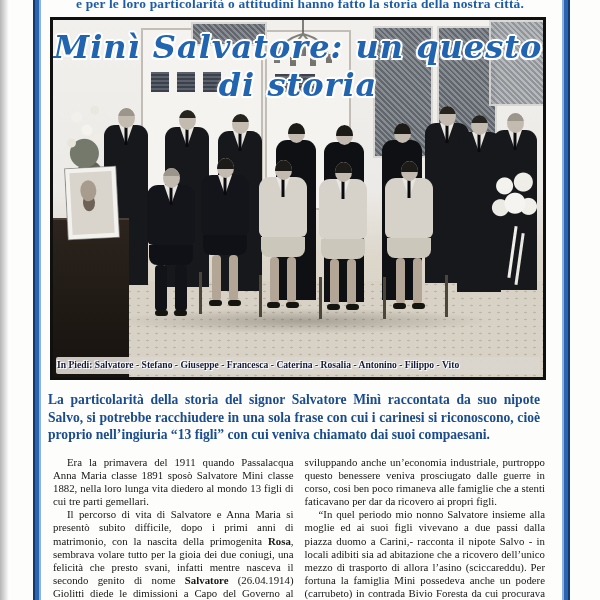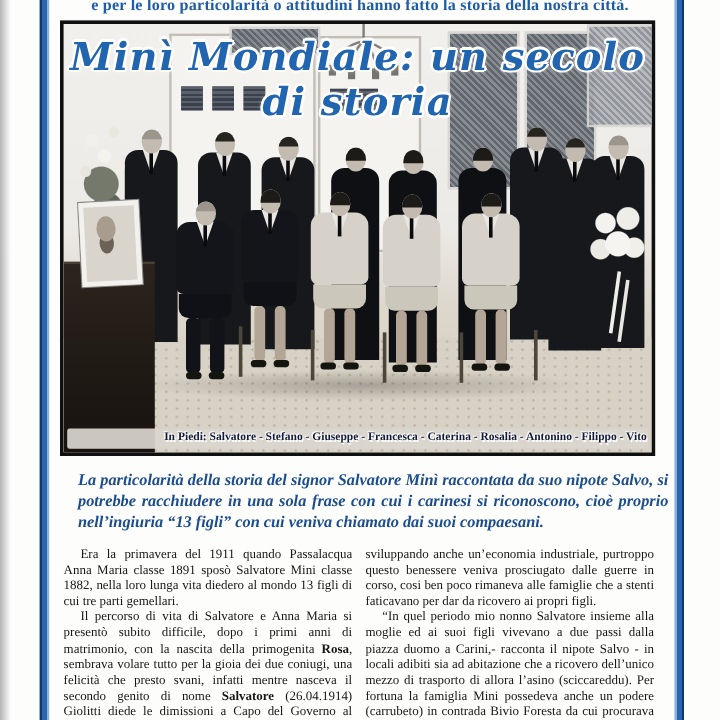--- a/index.html
+++ b/index.html
@@ -20,21 +20,21 @@
     font-weight:bold;font-size:13.4px;letter-spacing:.2px;white-space:nowrap;}
   
   .photo{left:50px;top:17px;width:490px;height:357px;border:3px solid #101010;
     overflow:hidden;background:linear-gradient(180deg,#f1f0ed 0%,#eceae6 48%,#ddd7cc 66%,#d2cbbf 100%);}
   .photo-title{top:8px;left:0;right:0;text-align:center;z-index:9;
     font-family:"DejaVu Serif",serif;font-style:italic;font-weight:bold;
     font-size:32px;color:#2164b0;letter-spacing:1px;
     text-shadow:-2px 0 0 #fff,2px 0 0 #fff,0 -2px 0 #fff,0 2px 0 #fff,
       -1.5px -1.5px 0 #fff,1.5px -1.5px 0 #fff,-1.5px 1.5px 0 #fff,1.5px 1.5px 0 #fff,0 0 4px #fff;}
   .caption{left:3px;right:3px;bottom:3px;z-index:10;background:rgba(217,213,205,.93);
-    color:#121a38;font-weight:bold;font-size:9.6px;line-height:12.6px;text-align:right;
+    color:#121a38;font-weight:bold;font-size:9.6px;line-height:12.6px;text-align:left;
     padding:2px 1px;border-radius:2px;
     text-shadow:0 0 2px #fff,0 0 2px #fff,1px 1px 0 #fff,-1px -1px 0 #fff;}
   
   .floor{left:0;right:0;bottom:0;height:96px;background-color:#d8d2c6;z-index:2;
     background-image:radial-gradient(#beb5a5 1px,transparent 1.4px);background-size:9px 7px;}
   .door{background:#f4f3ef;border:2px solid #c2beb6;z-index:1;}
   .pane{position:absolute;background:#474d58;z-index:1;
     background-image:repeating-linear-gradient(0deg,#3b414c 0 2px,#5a616b 2px 4px);}
   .tex{z-index:1;border:2px solid #d8d6d2;opacity:.92;
     background:repeating-linear-gradient(45deg,#565b63 0 2px,#80858c 2px 4px);}
@@ -85,21 +85,21 @@
   .sit.dark .jacket{background:#14151a;}
   .sit .skirt{width:44px;height:20px;border-radius:0 0 8px 8px;}
   .sit.light .skirt{background:#ccc7bb;}
   .sit.dark .skirt{background:#101117;}
   .legs{display:flex;gap:8px;}
   .leg{width:9px;height:46px;background:#b3a696;border-radius:4px;}
   .sit.man .leg{background:#121318;width:12px;}
   .shoe{width:13px;height:6px;background:#15150f;border-radius:3px;margin-top:-1px;}
   .shoes{display:flex;gap:6px;}
   
-  .lead{left:65px;top:391px;width:492px;color:#1b4c8e;font-weight:bold;font-style:italic;
+  .lead{left:48px;top:391px;width:492px;color:#1b4c8e;font-weight:bold;
     font-size:13.6px;line-height:17.6px;text-align:justify;}
   .cols{left:53px;top:456px;width:492px;height:144px;overflow:hidden;display:flex;gap:11px;
     color:#161616;font-size:10.8px;line-height:13.1px;text-align:justify;}
   .col{flex:1;min-width:0;}
   .body-para{margin:0;}
   .body-para.indent{text-indent:14px;}
 </style>
 </head>
 <body>
 
@@ -309,21 +309,21 @@
         <div class="legs">
           <div class="leg"></div>
           <div class="leg"></div>
         </div>
         <div class="shoes">
           <div class="shoe"></div>
           <div class="shoe"></div>
         </div>
       </div>
     </div>
-  <div class="abs photo-title">Minì Mondiale: un secolo di storia</div>
+  <div class="abs photo-title">Minì Salvatore: un questo di storia</div>
   <div class="abs caption">
     <div>In Piedi: Salvatore  - Stefano  - Giuseppe - Francesca - Caterina - Rosalia - Antonino - Filippo - Vito</div>
   </div>
 </div>
 
 <div class="abs lead">La particolarità della storia del signor Salvatore Minì  raccontata da suo nipote Salvo,  si potrebbe racchiudere in una sola frase con cui i carinesi  si riconoscono, cioè  proprio nell’ingiuria  “13 figli”  con cui veniva chiamato dai suoi compaesani.</div>
 
 <div class="abs cols">
   <div class="col">
       <p class="body-para indent"><span>Era la primavera del 1911 quando Passalacqua Anna Maria classe 1891 sposò Salvatore Mini classe 1882, nella loro lunga vita diedero al mondo 13 figli di cui  tre parti gemellari.</span></p>

